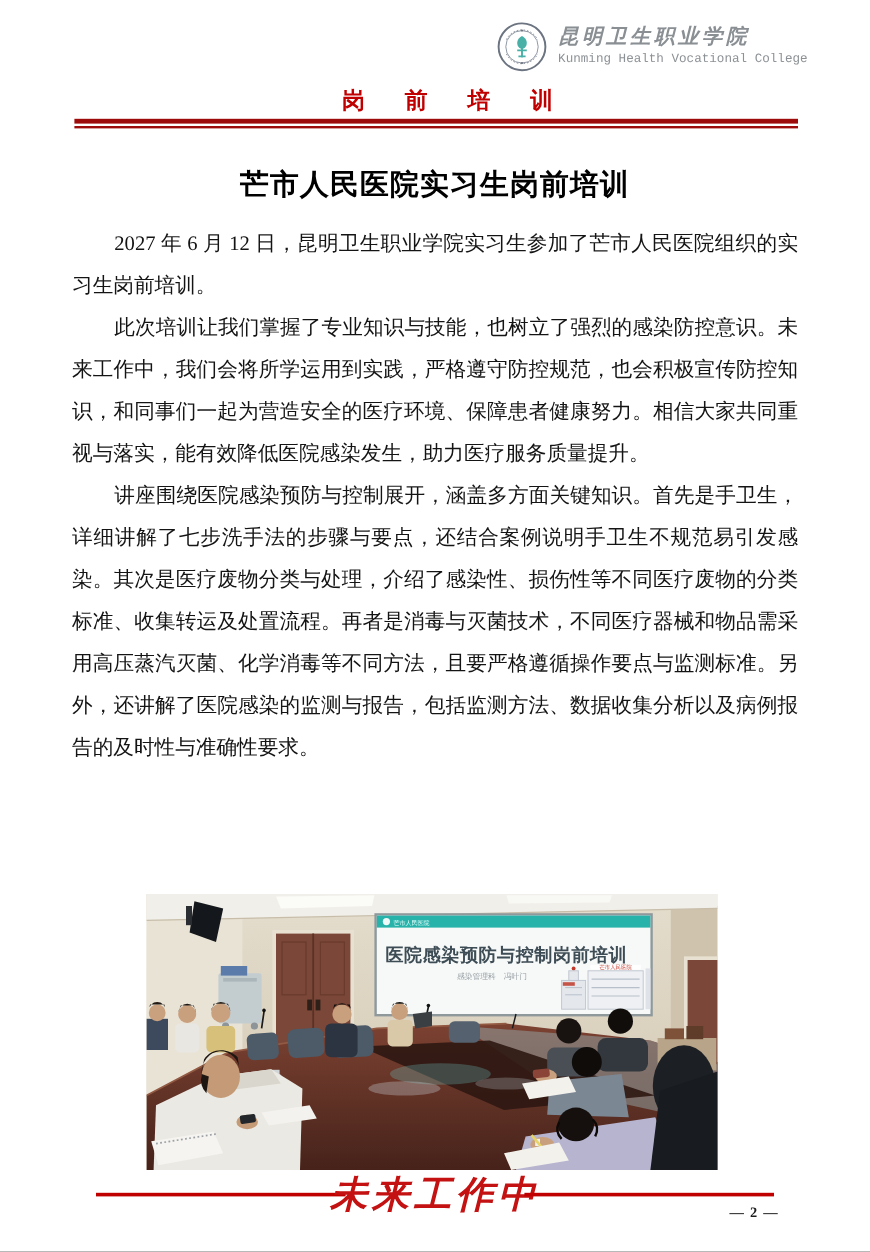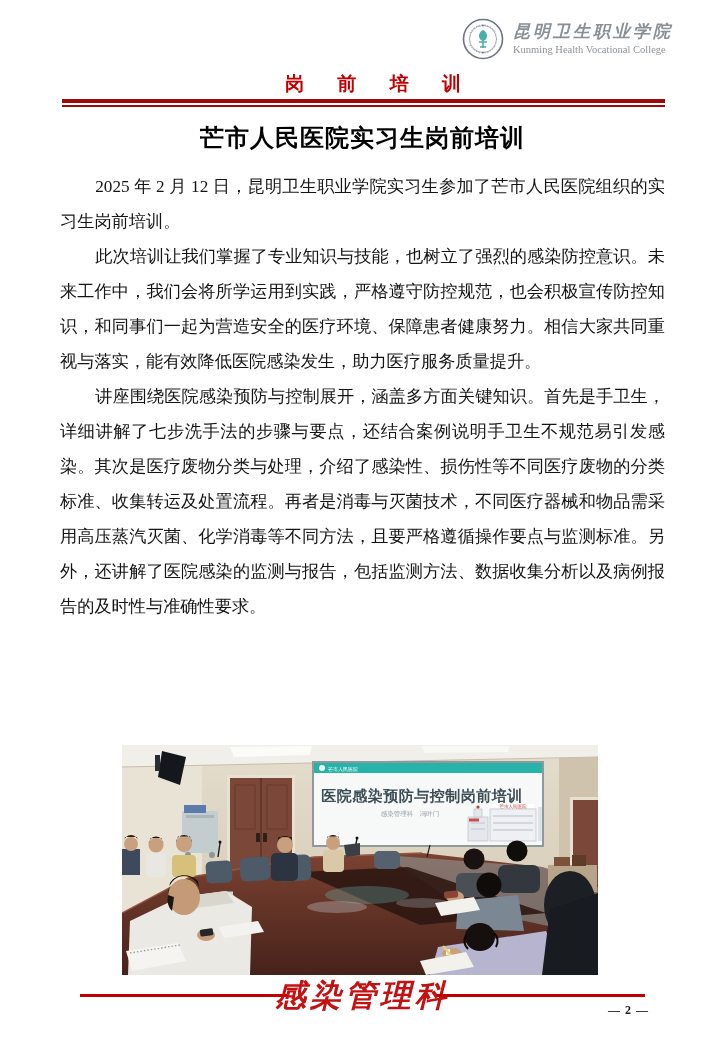--- a/index.html
+++ b/index.html
@@ -11,31 +11,31 @@
   }
   
   .logo-row { position:absolute; top:18px; right:52px; display:flex; align-items:center; gap:9px; }
   .seal { width:42px; height:42px; }
   .college-names { display:flex; flex-direction:column; line-height:1.15; }
   .college-zh {
     font-family:"DejaVu Serif","Liberation Serif",serif;
     font-weight:bold; font-style:italic; font-size:17px; letter-spacing:3px; color:#8a8f94;
   }
   .college-en {
-    font-family:Liberation Serif, serif; font-size:10.5px; color:#8d9296; margin-top:3px;
+    font-family:Liberation Mono, monospace; font-size:10.5px; color:#8d9296; margin-top:3px;
   }
   .section-label {
     position:absolute; top:71px; left:0; width:100%; text-align:center;
     font-family:"Liberation Sans","DejaVu Sans",sans-serif; font-weight:bold;
     font-size:19px; color:#c00000; letter-spacing:14px; text-indent:14px;padding-left:21px;
   }
   .rule-thick { position:absolute; top:99px; left:62px; width:603px; height:3.5px; background:#9e0b0b; }
   .rule-thin  { position:absolute; top:105px; left:62px; width:603px; height:1.5px; background:#9e0b0b; }
   
-  .article { position:absolute; top:122px; left:60px; width:605px; color:#121212; }
+  .article { position:absolute; top:138px; left:60px; width:605px; color:#121212; }
   .article h1 {
     text-align:center; font-size:24px; font-weight:bold; color:#000;
     letter-spacing:1px; margin-bottom:15px; font-family:"Liberation Serif",serif;
   }
   .article p {
     font-size:17.2px; line-height:35px; text-align:justify;
     text-indent:2.05em; color:#141414;
   }
   
   .photo-fig { position:absolute; top:745px; left:122px; width:476px; height:230px; }
@@ -74,21 +74,21 @@
       <span class="college-zh">昆明卫生职业学院</span>
       <span class="college-en">Kunming Health Vocational College</span>
     </div>
   </div>
   <div class="section-label">岗 前 培 训</div>
   <div class="rule-thick"></div>
   <div class="rule-thin"></div>
 
   <div class="article">
     <h1>芒市人民医院实习生岗前培训</h1>
-    <p>2025 年 2 月 12 日，昆明卫生职业学院实习生参加了芒市人民医院组织的实习生岗前培训。</p>
+    <p>2027 年 6 月 12 日，昆明卫生职业学院实习生参加了芒市人民医院组织的实习生岗前培训。</p>
     <p>此次培训让我们掌握了专业知识与技能，也树立了强烈的感染防控意识。未来工作中，我们会将所学运用到实践，严格遵守防控规范，也会积极宣传防控知识，和同事们一起为营造安全的医疗环境、保障患者健康努力。相信大家共同重视与落实，能有效降低医院感染发生，助力医疗服务质量提升。</p>
     <p>讲座围绕医院感染预防与控制展开，涵盖多方面关键知识。首先是手卫生，详细讲解了七步洗手法的步骤与要点，还结合案例说明手卫生不规范易引发感染。其次是医疗废物分类与处理，介绍了感染性、损伤性等不同医疗废物的分类标准、收集转运及处置流程。再者是消毒与灭菌技术，不同医疗器械和物品需采用高压蒸汽灭菌、化学消毒等不同方法，且要严格遵循操作要点与监测标准。另外，还讲解了医院感染的监测与报告，包括监测方法、数据收集分析以及病例报告的及时性与准确性要求。</p>
   </div>
 
   <figure class="photo-fig">
     <svg viewBox="0 0 476 230" preserveAspectRatio="none">
       <defs>
         <linearGradient id="tableGrad" x1="0" y1="0" x2="0" y2="1">
           <stop offset="0" stop-color="#7c4232"></stop>
             <stop offset="1" stop-color="#46221a"></stop>
@@ -246,17 +246,17 @@
         <ellipse cx="330" cy="209" rx="10" ry="6.5" fill="#c9a07d"></ellipse>
         <rect x="324" y="204" width="4" height="6" fill="#f0efec"></rect>
         <line x1="321" y1="201" x2="332" y2="214" stroke="#e6d36a" stroke-width="2.2"></line>
         <polygon points="298,216 344,207 352,222 304,230" fill="#f3f1ec"></polygon>
         <polygon points="428,164 476,148 476,230 420,230" fill="#181b1f"></polygon>
       </g>
     </svg>
   </figure>
 
   <div class="footer-rule-left"></div>
-  <div class="bulletin">感染管理科</div>
+  <div class="bulletin">未来工作中</div>
   <div class="footer-rule-right"></div>
   <div class="page-num">— 2 —</div>
 
 </div>
 
 </body></html>

